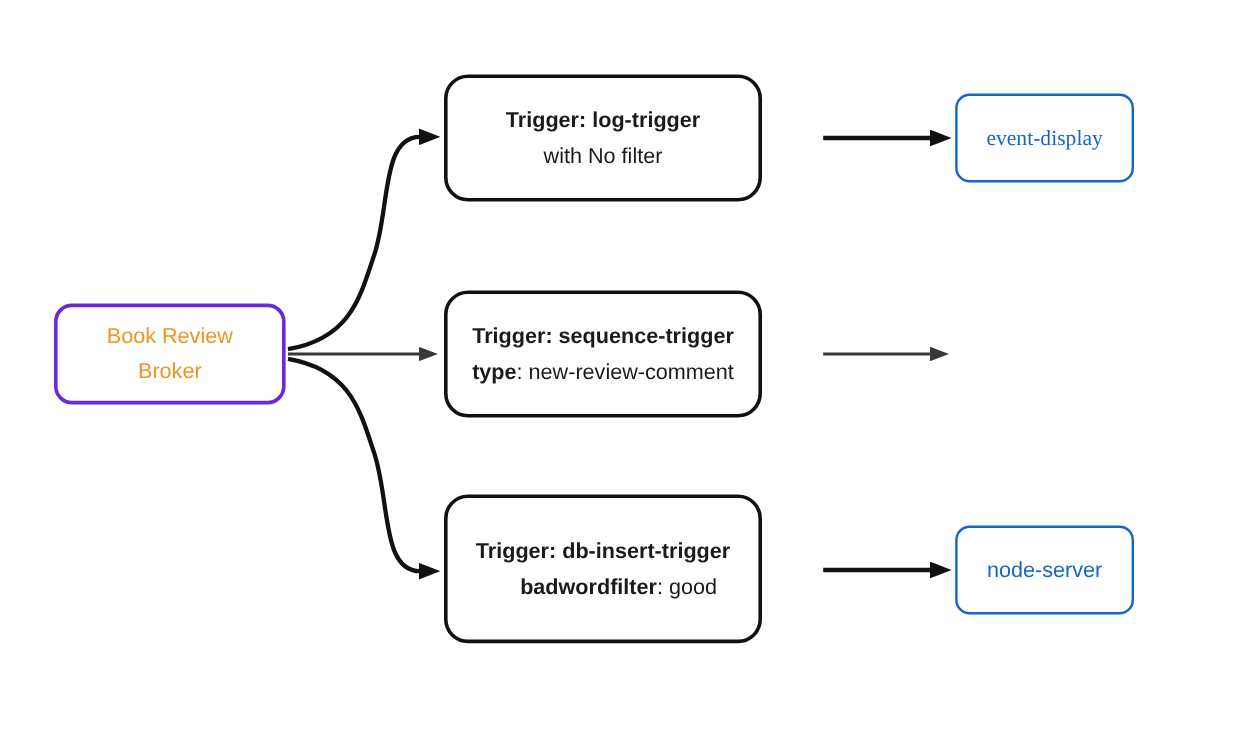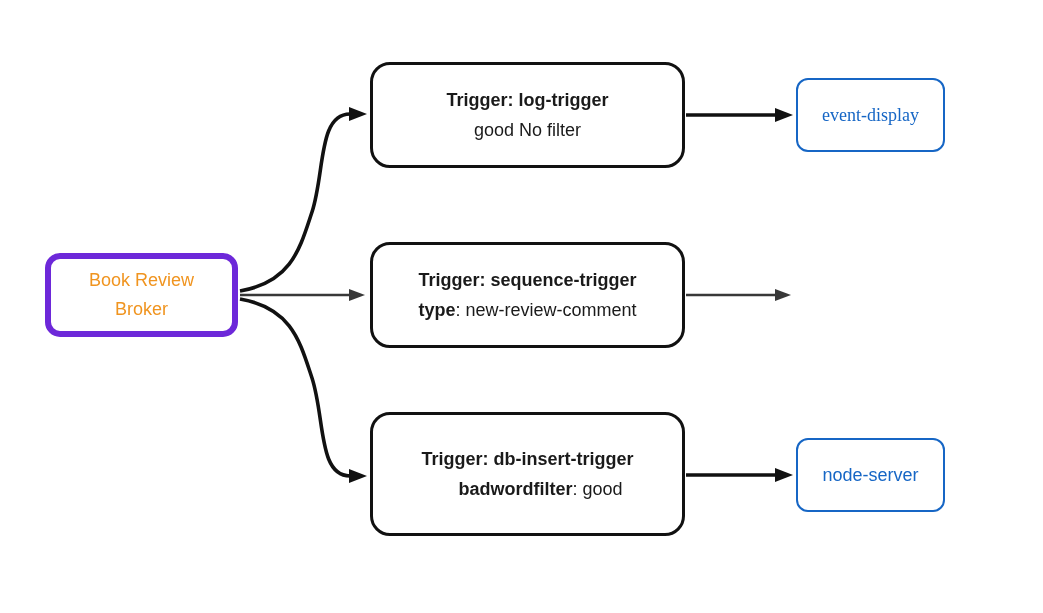--- a/index.html
+++ b/index.html
@@ -7,26 +7,26 @@
     position:relative;width:1043px;height:613px;background:#ffffff;overflow:hidden;
     font-family:"Liberation Sans","DejaVu Sans",sans-serif;
   }
   .edges{position:absolute;left:0;top:0;width:1043px;height:613px;}
   .node{
     position:absolute;display:flex;flex-direction:column;justify-content:center;
     align-items:center;background:#ffffff;box-sizing:border-box;text-align:center;
   }
   .broker{
     left:45px;top:253px;width:193px;height:84px;
-    border:6px solid #6d28d9;border-radius:15px;color:#F0941F;
+    border:3px solid #6d28d9;border-radius:15px;color:#F0941F;
     font-size:18px;line-height:29px;
   }
   .trigger{
     border:3px solid #111111;border-radius:20px;color:#1a1a1a;
-    font-size:18px;line-height:30px;left:370px;width:315px;
+    font-size:18px;line-height:30px;left:370px;width:265px;
   }
   .trigger1{top:62px;height:106px;}
   .trigger2{top:242px;height:106px;}
   .trigger3{top:412px;height:124px;justify-content:center;}
   .sink{
     left:796px;width:149px;height:74px;
     border:2.5px solid #1666C5;border-radius:12px;color:#1666C5;
     font-size:18px;line-height:29px;
   }
   .sink1{top:78px;font-family:Liberation Serif, serif;}
@@ -60,21 +60,21 @@
     <path class="edge-black" d="M 686 475 L 776 475" marker-end="url(#arrowBlack)"></path>
   </svg>
 
   <div class="node broker">
     <div class="line">Book Review</div>
     <div class="line">Broker</div>
   </div>
 
   <div class="node trigger trigger1">
     <div class="line b">Trigger: log-trigger</div>
-    <div class="line">good No filter</div>
+    <div class="line">with No filter</div>
   </div>
 
   <div class="node trigger trigger2">
     <div class="line b">Trigger: sequence-trigger</div>
     <div class="line"><span class="b">type</span><span>: new-review-comment</span></div>
   </div>
 
   <div class="node trigger trigger3">
     <div class="line b">Trigger: db-insert-trigger</div>
     <div class="line indent"><span class="b">badwordfilter</span><span>: good</span></div>

